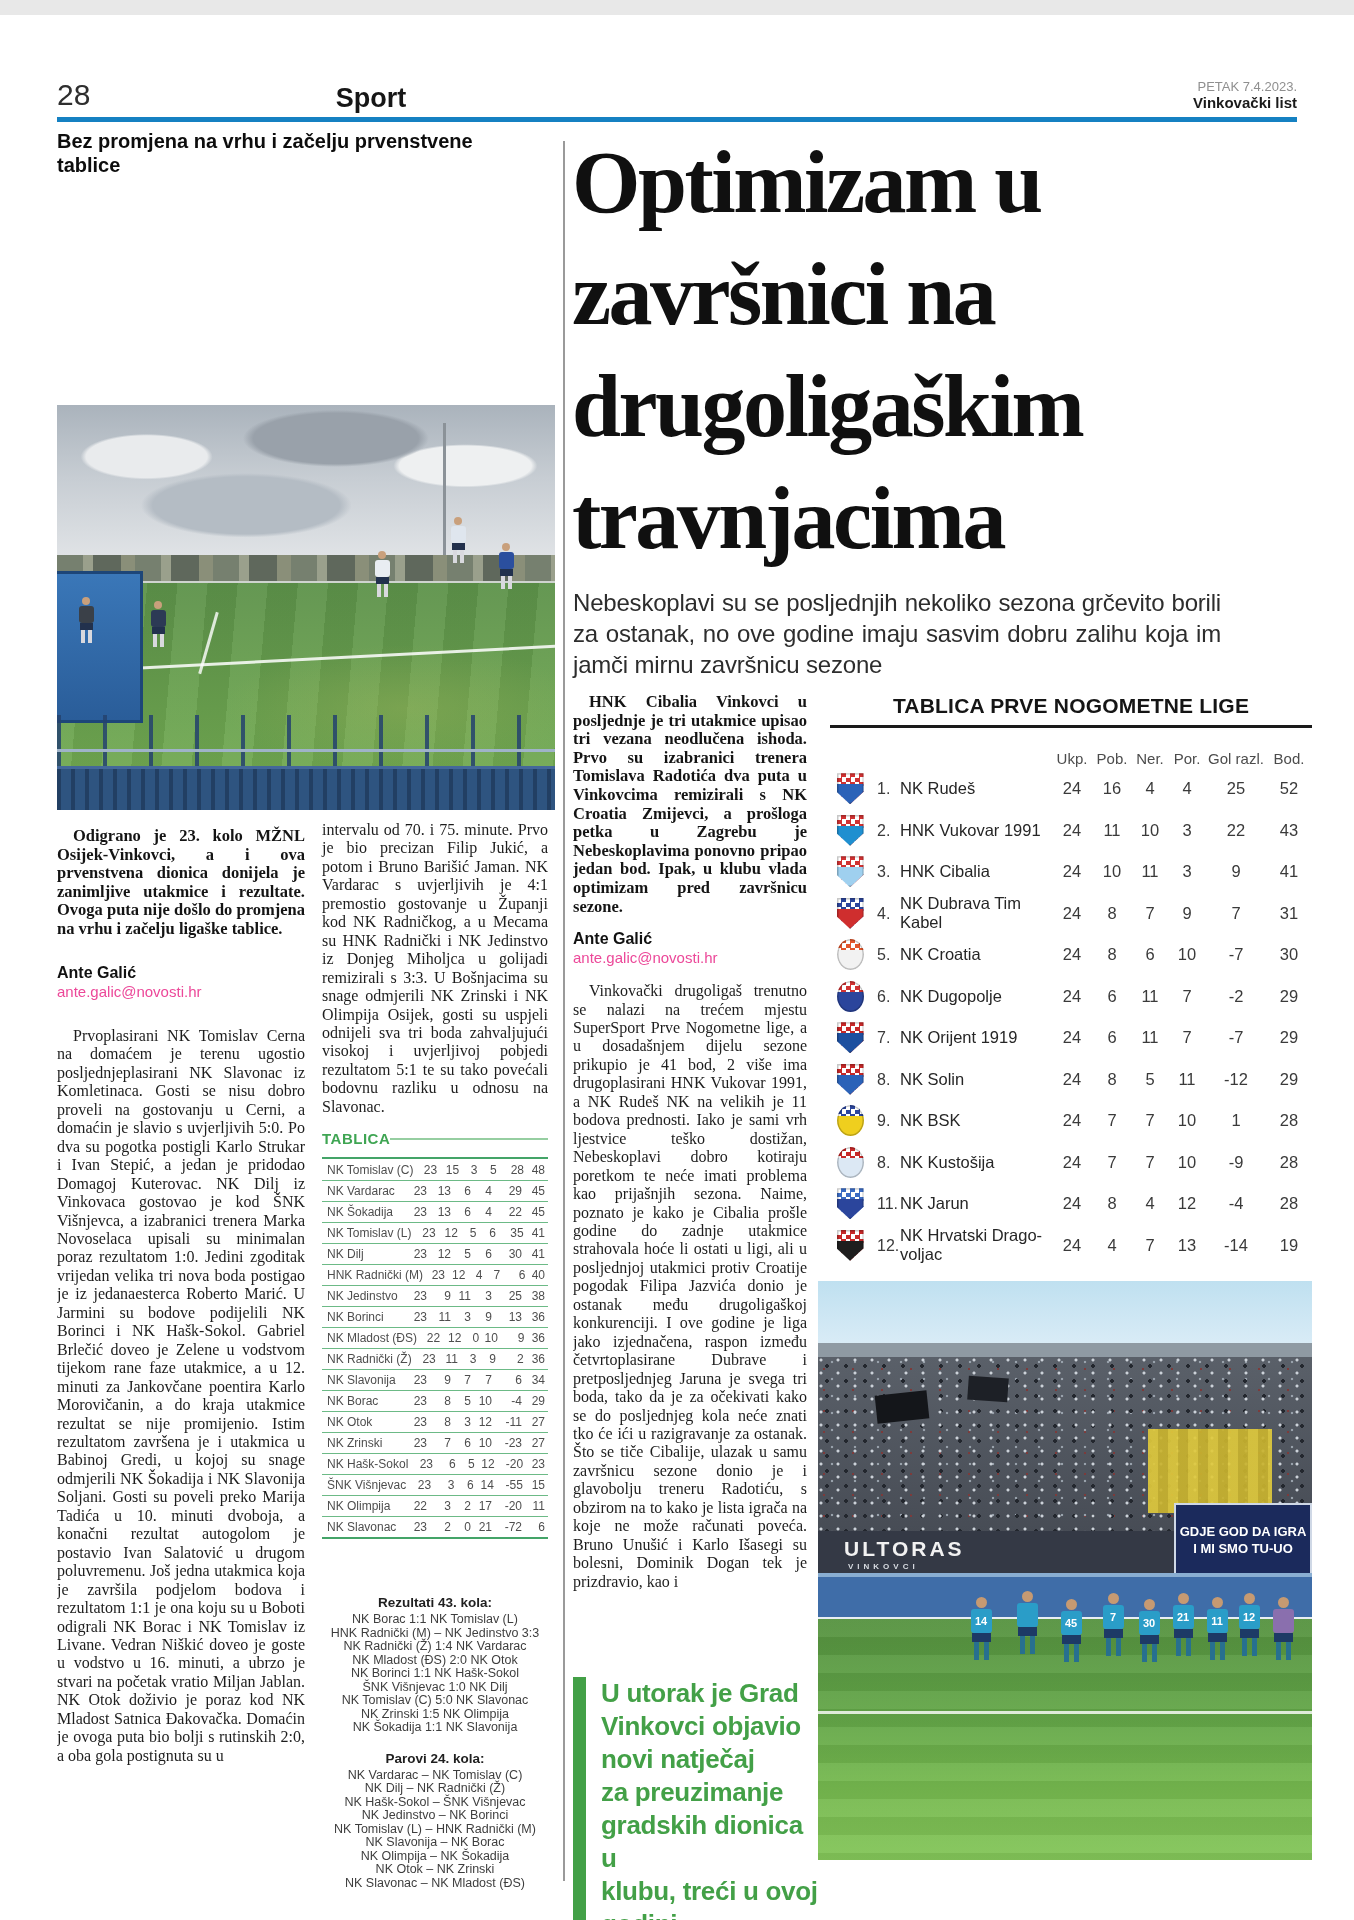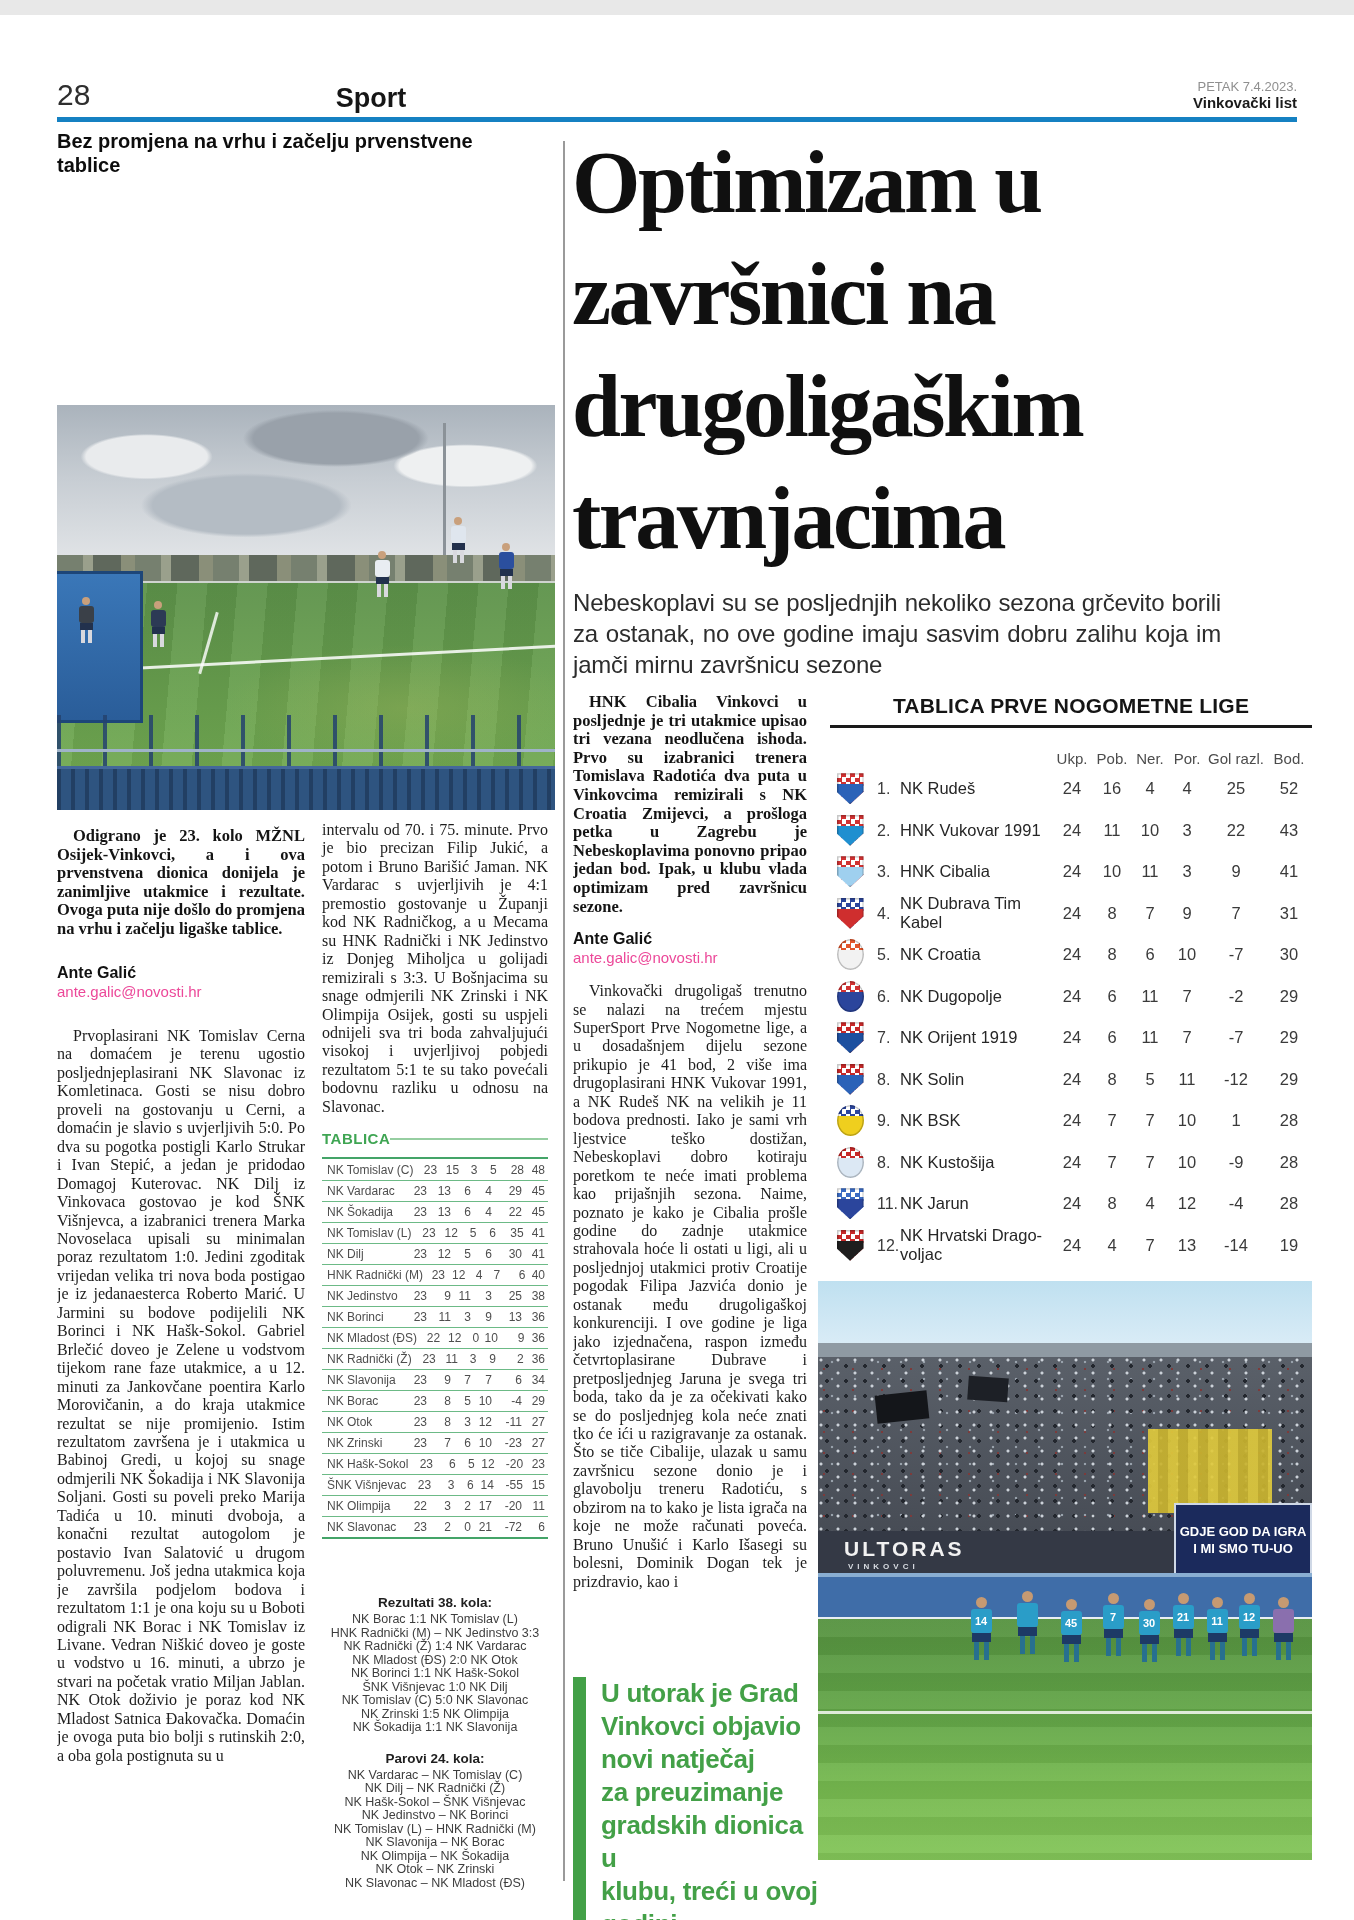--- a/index.html
+++ b/index.html
@@ -366,21 +366,21 @@
         <div class="mzrow">
           <span class="mzteam">NK Slavonac</span>
           <span class="mzv mzc1">23</span>
           <span class="mzv mzc2">2</span>
           <span class="mzv mzc3">0</span>
           <span class="mzv mzc4">21</span>
           <span class="mzv mzc5">-72</span>
           <span class="mzv mzc6">6</span>
         </div>
       </div>
-    <div class="list-head">Rezultati 38. kola:</div>
+    <div class="list-head">Rezultati 43. kola:</div>
     <div class="list">
         <div class="listline">NK Borac 1:1 NK Tomislav (L)</div>
         <div class="listline">HNK Radnički (M) – NK Jedinstvo 3:3</div>
         <div class="listline">NK Radnički (Ž) 1:4 NK Vardarac</div>
         <div class="listline">NK Mladost (ĐS) 2:0 NK Otok</div>
         <div class="listline">NK Borinci 1:1 NK Hašk-Sokol</div>
         <div class="listline">ŠNK Višnjevac 1:0 NK Dilj</div>
         <div class="listline">NK Tomislav (C) 5:0 NK Slavonac</div>
         <div class="listline">NK Zrinski 1:5 NK Olimpija</div>
         <div class="listline">NK Šokadija 1:1 NK Slavonija</div>

